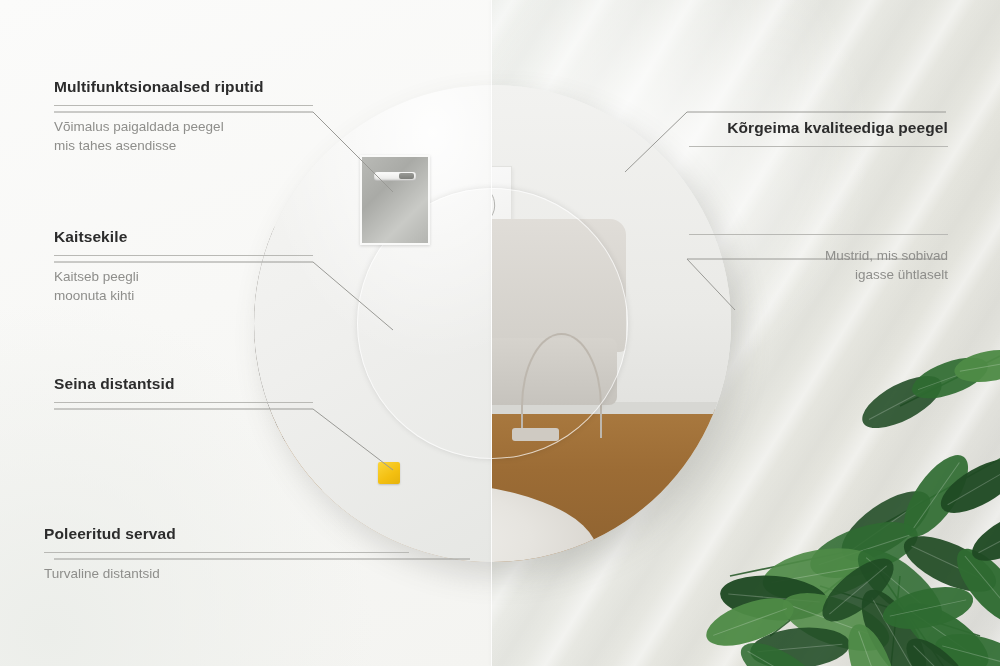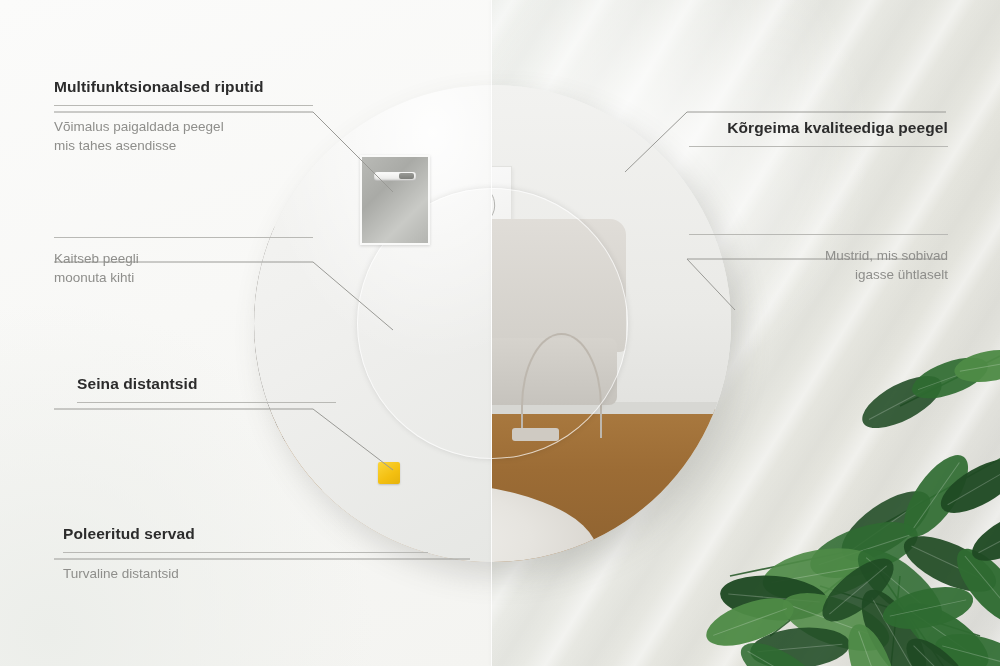--- a/index.html
+++ b/index.html
@@ -217,22 +217,22 @@
   }
   .callout .desc {
     font-size: 13.5px; color: #8e8e8b; line-height: 1.42;
     white-space: pre-line;
   }
   .callout.left { text-align: left; }
   .callout.right { text-align: right; }
 
   .co-1 { left: 54px; top: 78px;  width: 259px; }
   .co-2 { left: 54px; top: 228px; width: 259px; }
-  .co-3 { left: 54px; top: 375px; width: 259px; margin-left: 23px; }
-  .co-4 { left: 63px; top: 525px; width: 365px; }
+  .co-3 { left: 54px; top: 375px; width: 259px; }
+  .co-4 { left: 44px; top: 525px; width: 365px; }
   .co-5 { right: 52px; top: 78px;  width: 259px; margin-top: 41px; }
   .co-6 { right: 52px; top: 225px; width: 259px; }
 
   
   .leaders { position:absolute; inset:0; z-index:11; pointer-events:none; }
 </style>
 </head>
 <body>
 
 <div id="stage">
@@ -1178,20 +1178,21 @@
   </svg>
 
   <div class="callout left co-1">
     <div class="title">Multifunktsionaalsed riputid</div>
     <div class="rule"></div>
     <div class="desc">Võimalus paigaldada peegel
 mis tahes asendisse</div>
   </div>
 
   <div class="callout left co-2">
+    <div class="title">Kaitsekile</div>
     <div class="rule"></div>
     <div class="desc">Kaitseb peegli
 moonuta kihti</div>
   </div>
 
   <div class="callout left co-3">
     <div class="title">Seina distantsid</div>
     <div class="rule"></div>
   </div>
 

